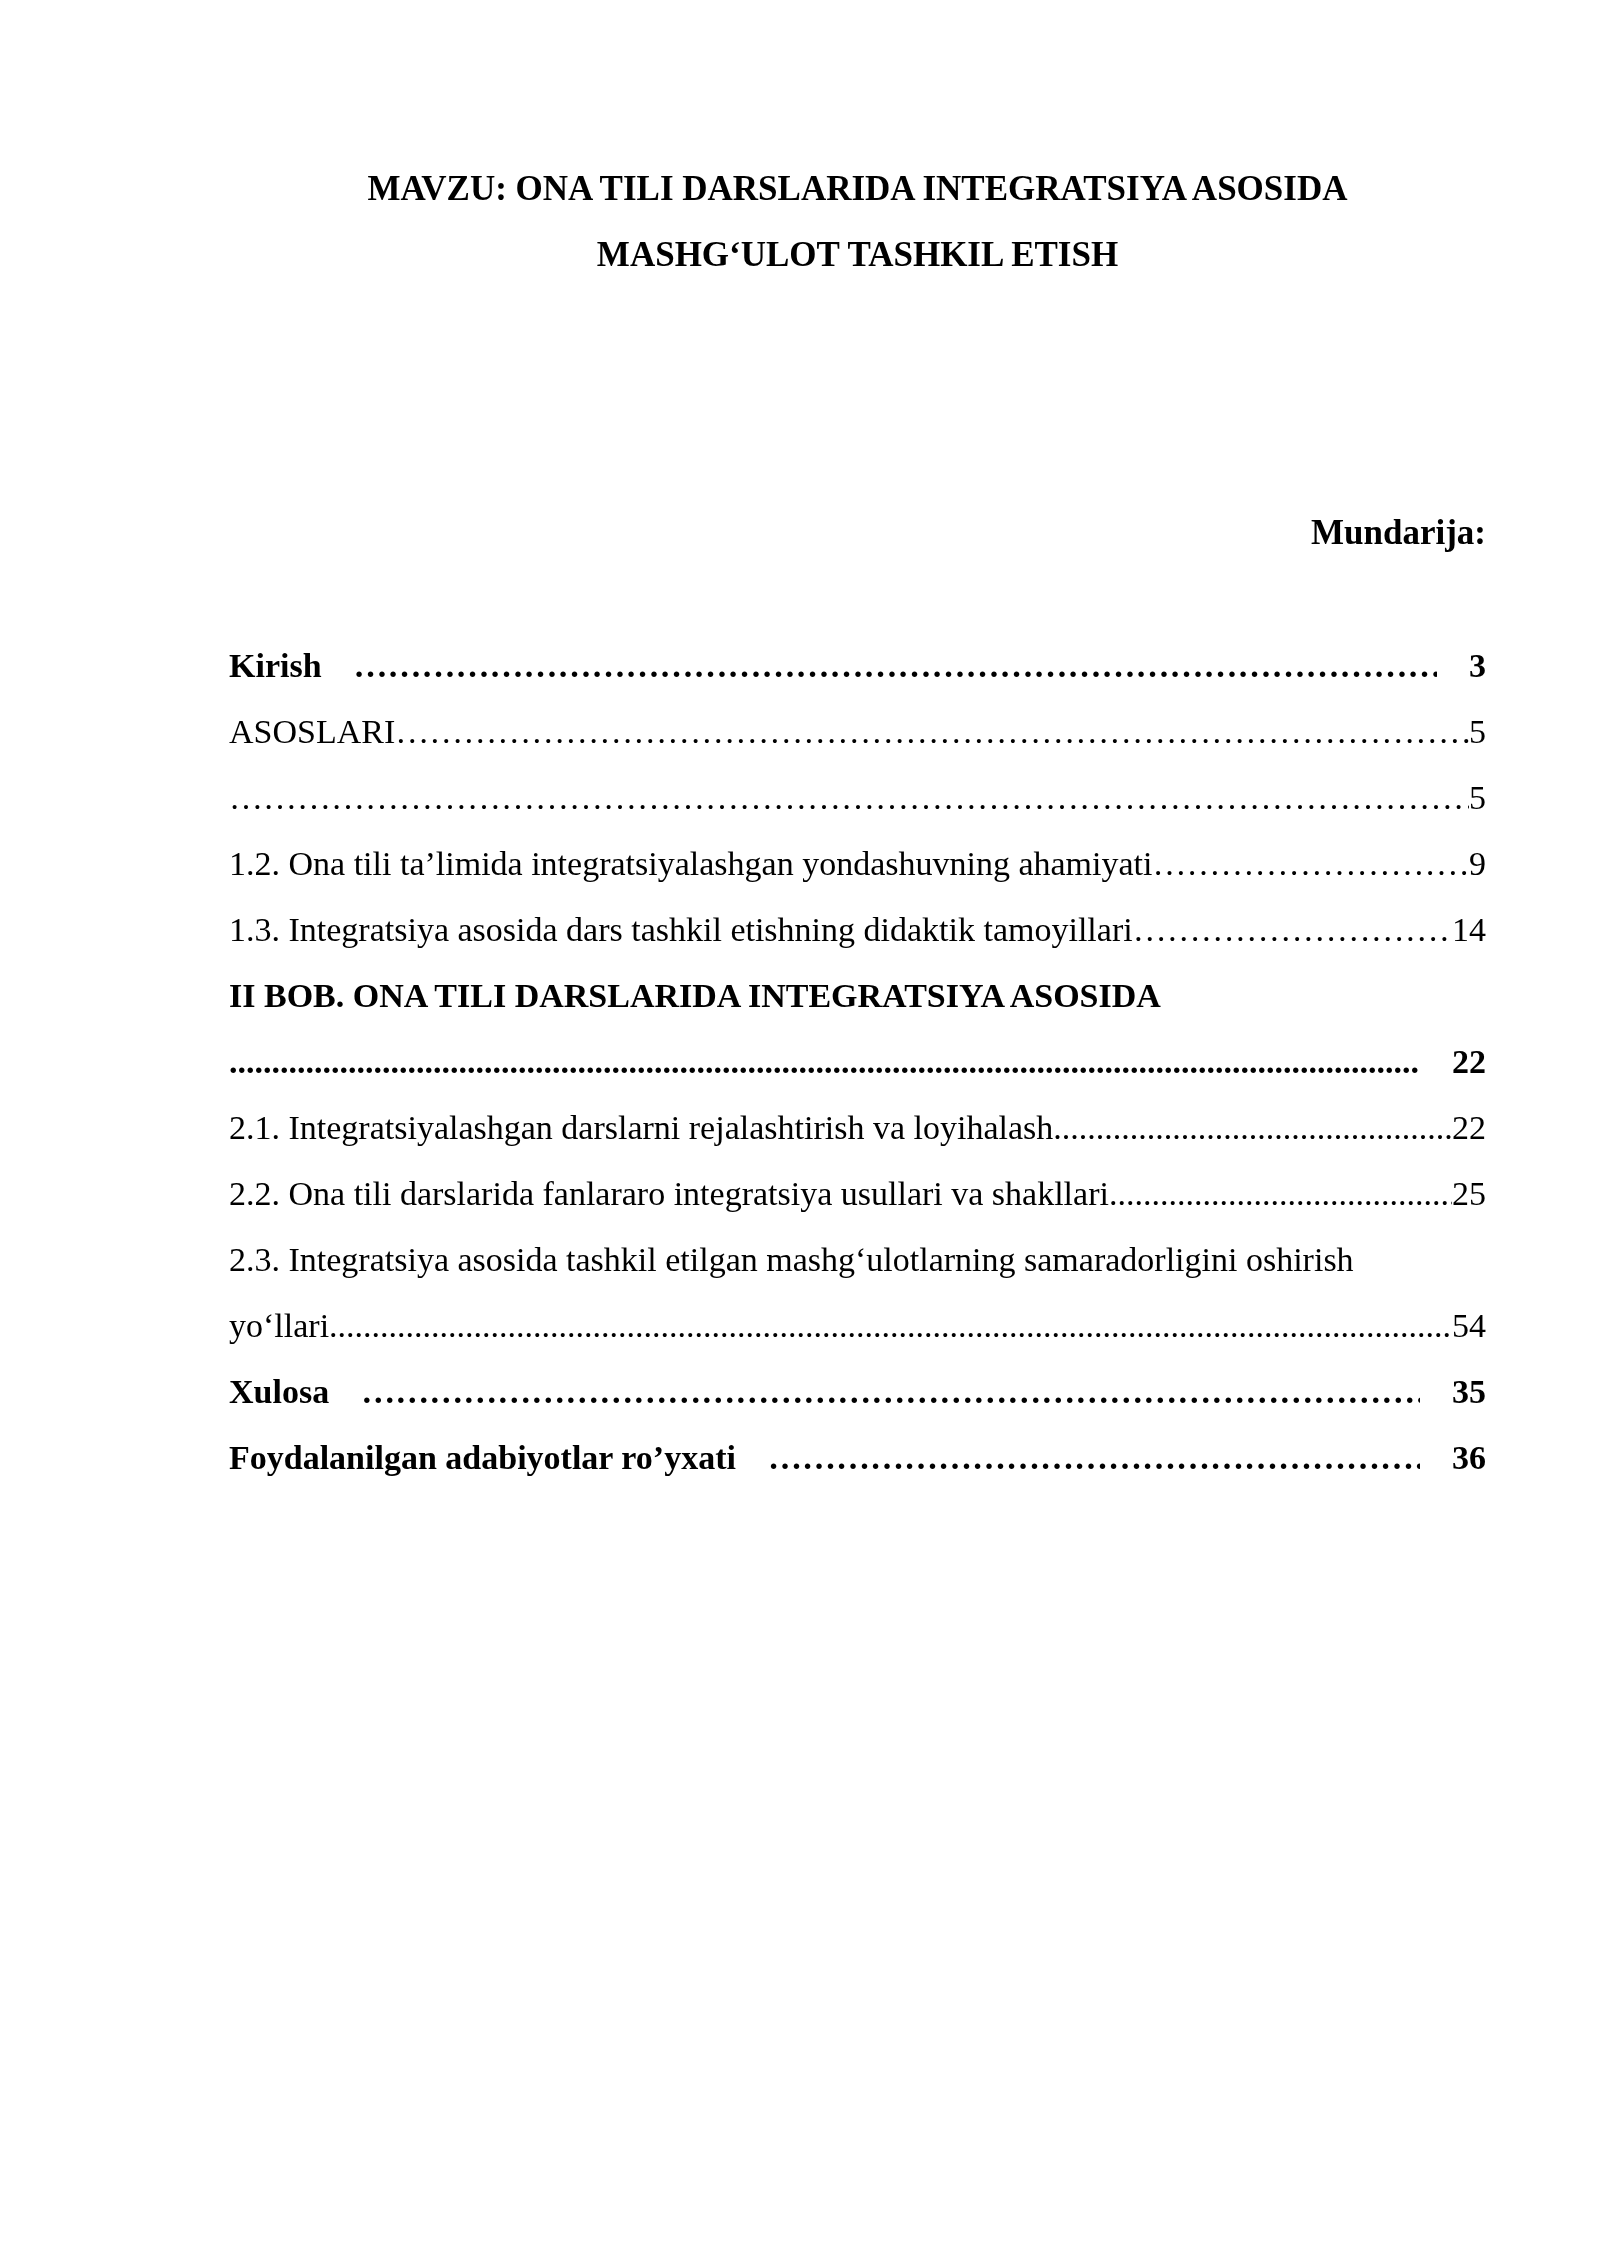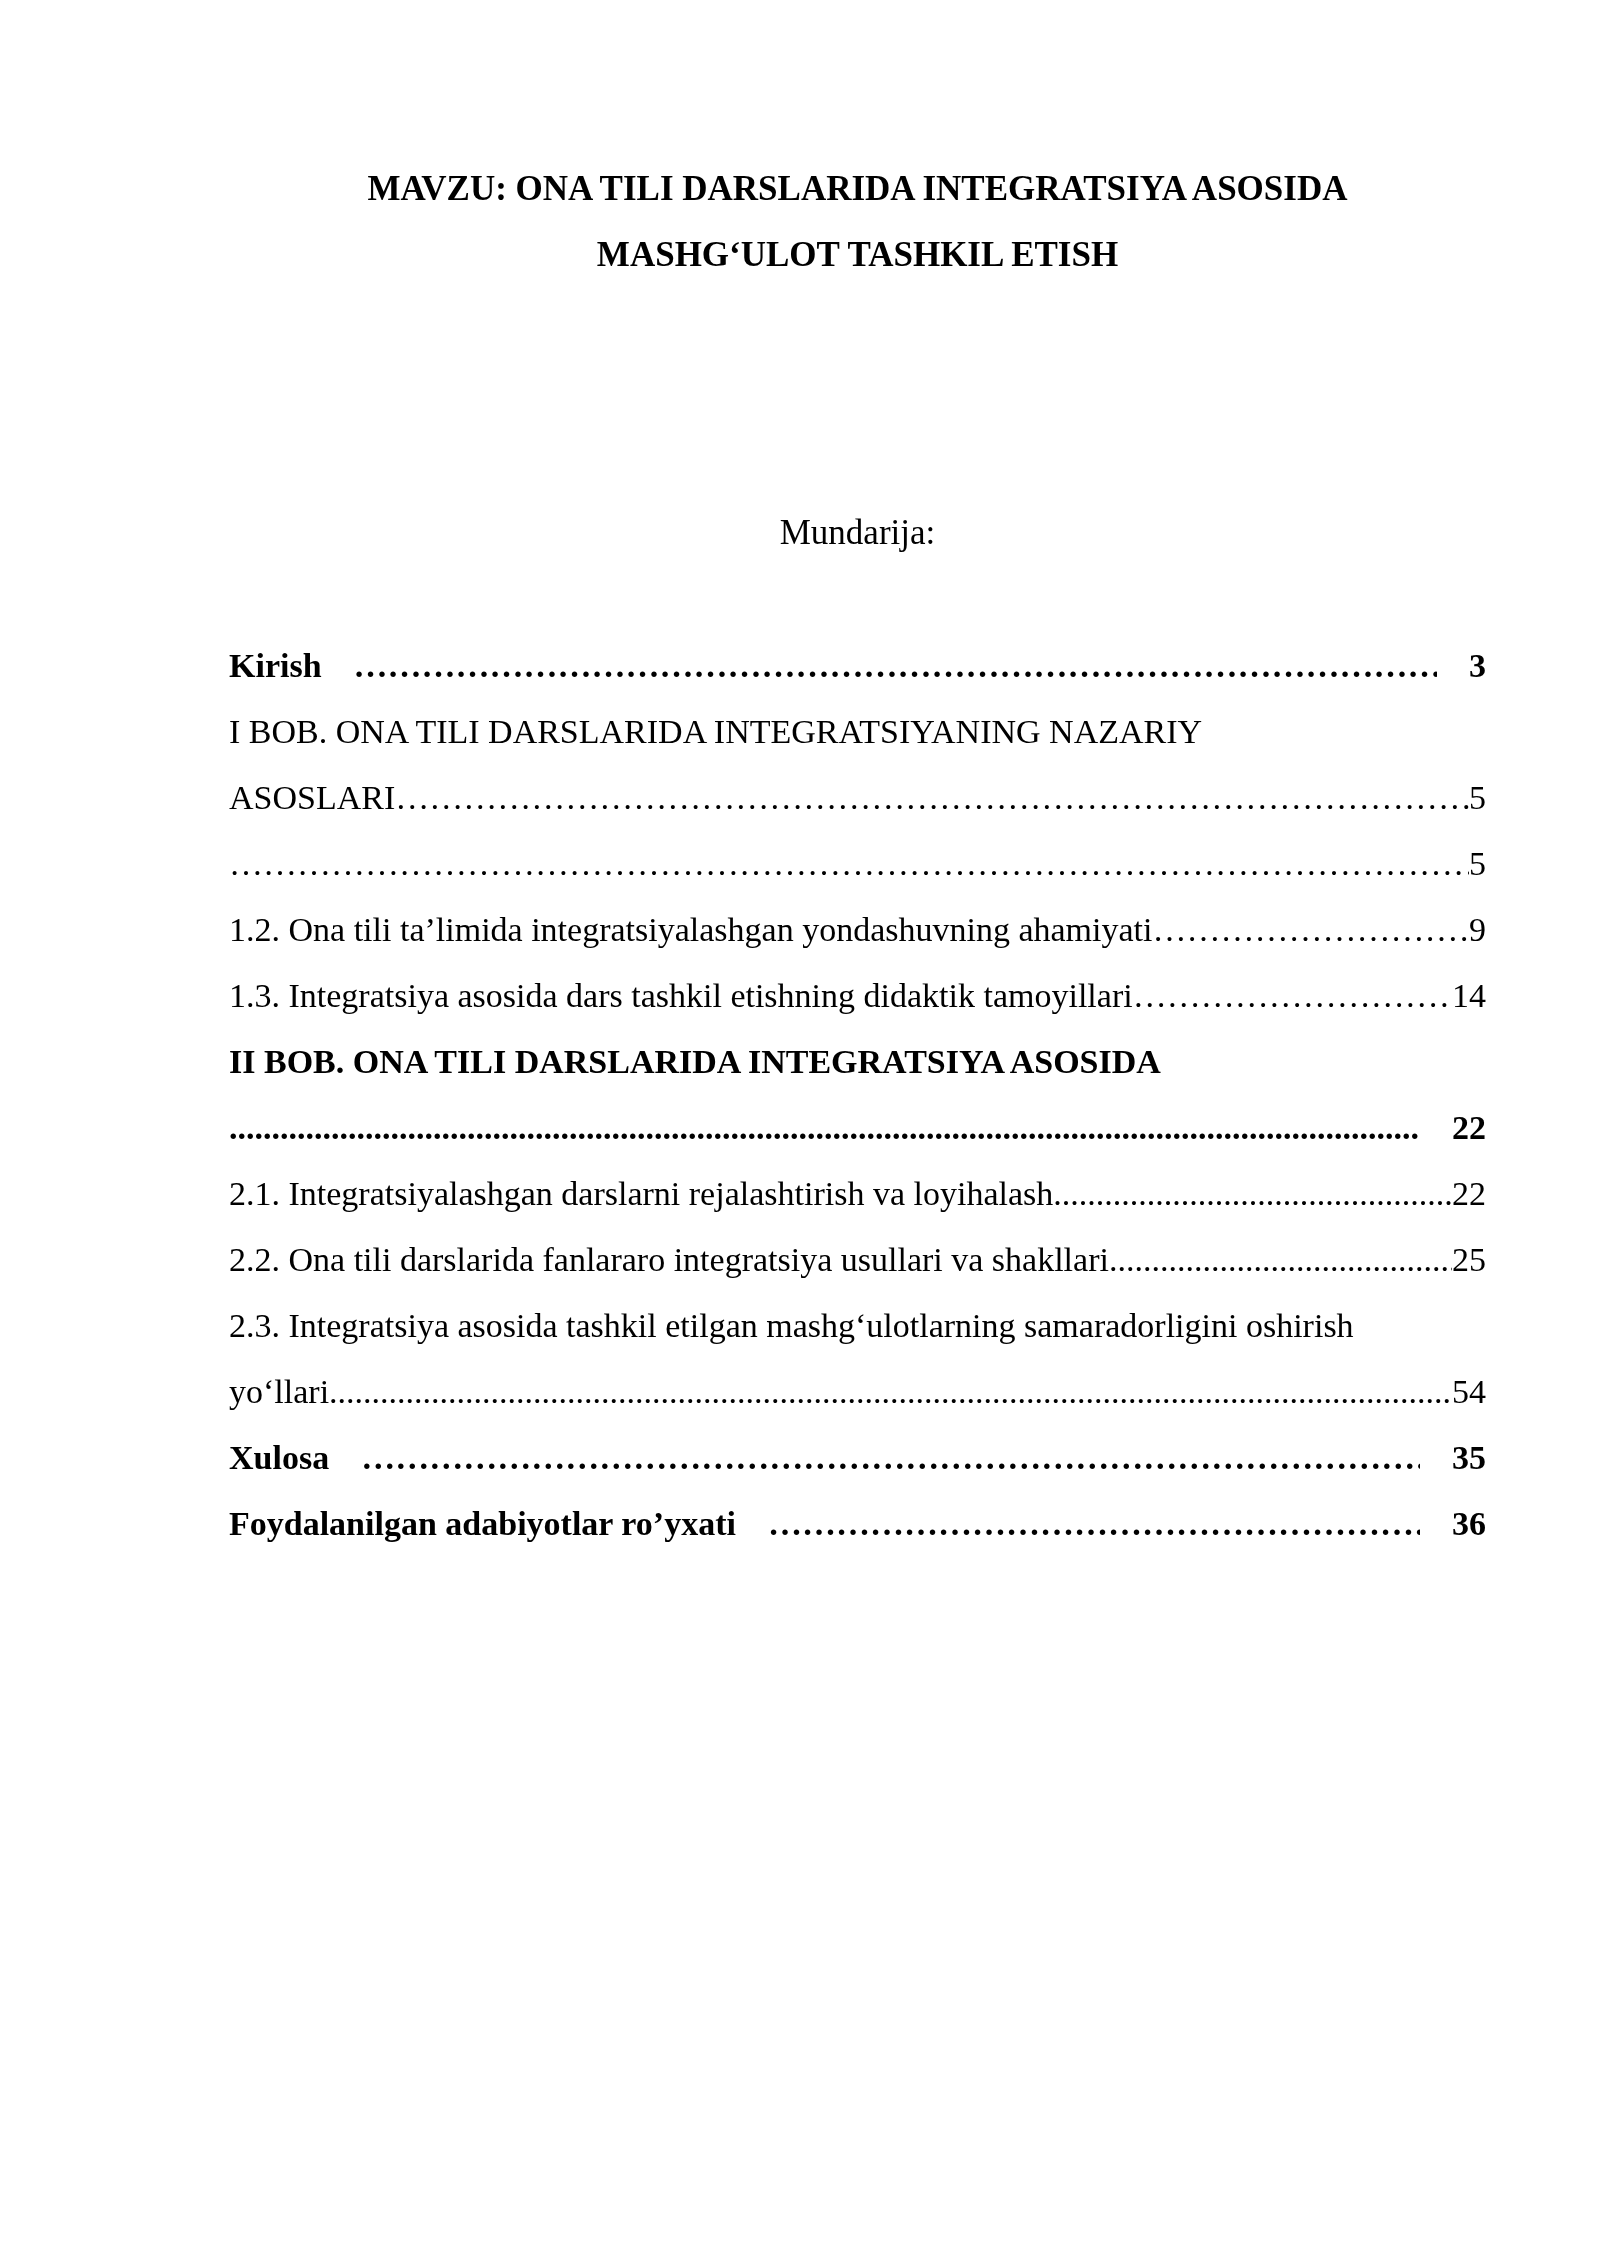--- a/index.html
+++ b/index.html
@@ -20,22 +20,22 @@
     overflow: hidden;
   }
   .doc-title {
     text-align: center;
     font-weight: bold;
     font-size: 35px;
     line-height: 66px;
   }
   .toc-heading {
     margin-top: 212px;
-    text-align: center;
-    font-weight: normal;
+    text-align: right;
+    font-weight: bold;
     font-size: 35px;
     line-height: 66px;
   }
   .toc {
     margin-top: 67px;
     font-size: 34px;
     line-height: 66px;
   }
   .toc-line {
     display: flex;
@@ -79,24 +79,20 @@
     <div>MASHGʻULOT TASHKIL ETISH</div>
   </div>
 
   <div class="toc-heading">Mundarija:</div>
 
   <div class="toc" id="toc">
       <div class="toc-line bold">
     <span class="toc-text">Kirish</span>
     <span class="leader">………………………………………………………………………………………………………………………………………………………………………………………………………………………………………………………………………………………………………………………………………………………………………………………………………………………………………………………………………………………………………………………………………………………………………………………………………………………………………………………………………………………………………………………………………………………………………………………………………………………………</span>
     <span class="toc-page">3</span>
-  </div>
-      <div class="toc-line">
-    <span class="toc-text">I BOB. ONA TILI DARSLARIDA INTEGRATSIYANING NAZARIY</span>
-
   </div>
       <div class="toc-line">
     <span class="toc-text">ASOSLARI</span>
     <span class="leader">………………………………………………………………………………………………………………………………………………………………………………………………………………………………………………………………………………………………………………………………………………………………………………………………………………………………………………………………………………………………………………………………………………………………………………………………………………………………………………………………………………………………………………………………………………………………………………………………………………………………</span>
     <span class="toc-page">5</span>
   </div>
       <div class="toc-line">
     <span class="leader">………………………………………………………………………………………………………………………………………………………………………………………………………………………………………………………………………………………………………………………………………………………………………………………………………………………………………………………………………………………………………………………………………………………………………………………………………………………………………………………………………………………………………………………………………………………………………………………………………………………………</span>
     <span class="toc-page">5</span>
   </div>

